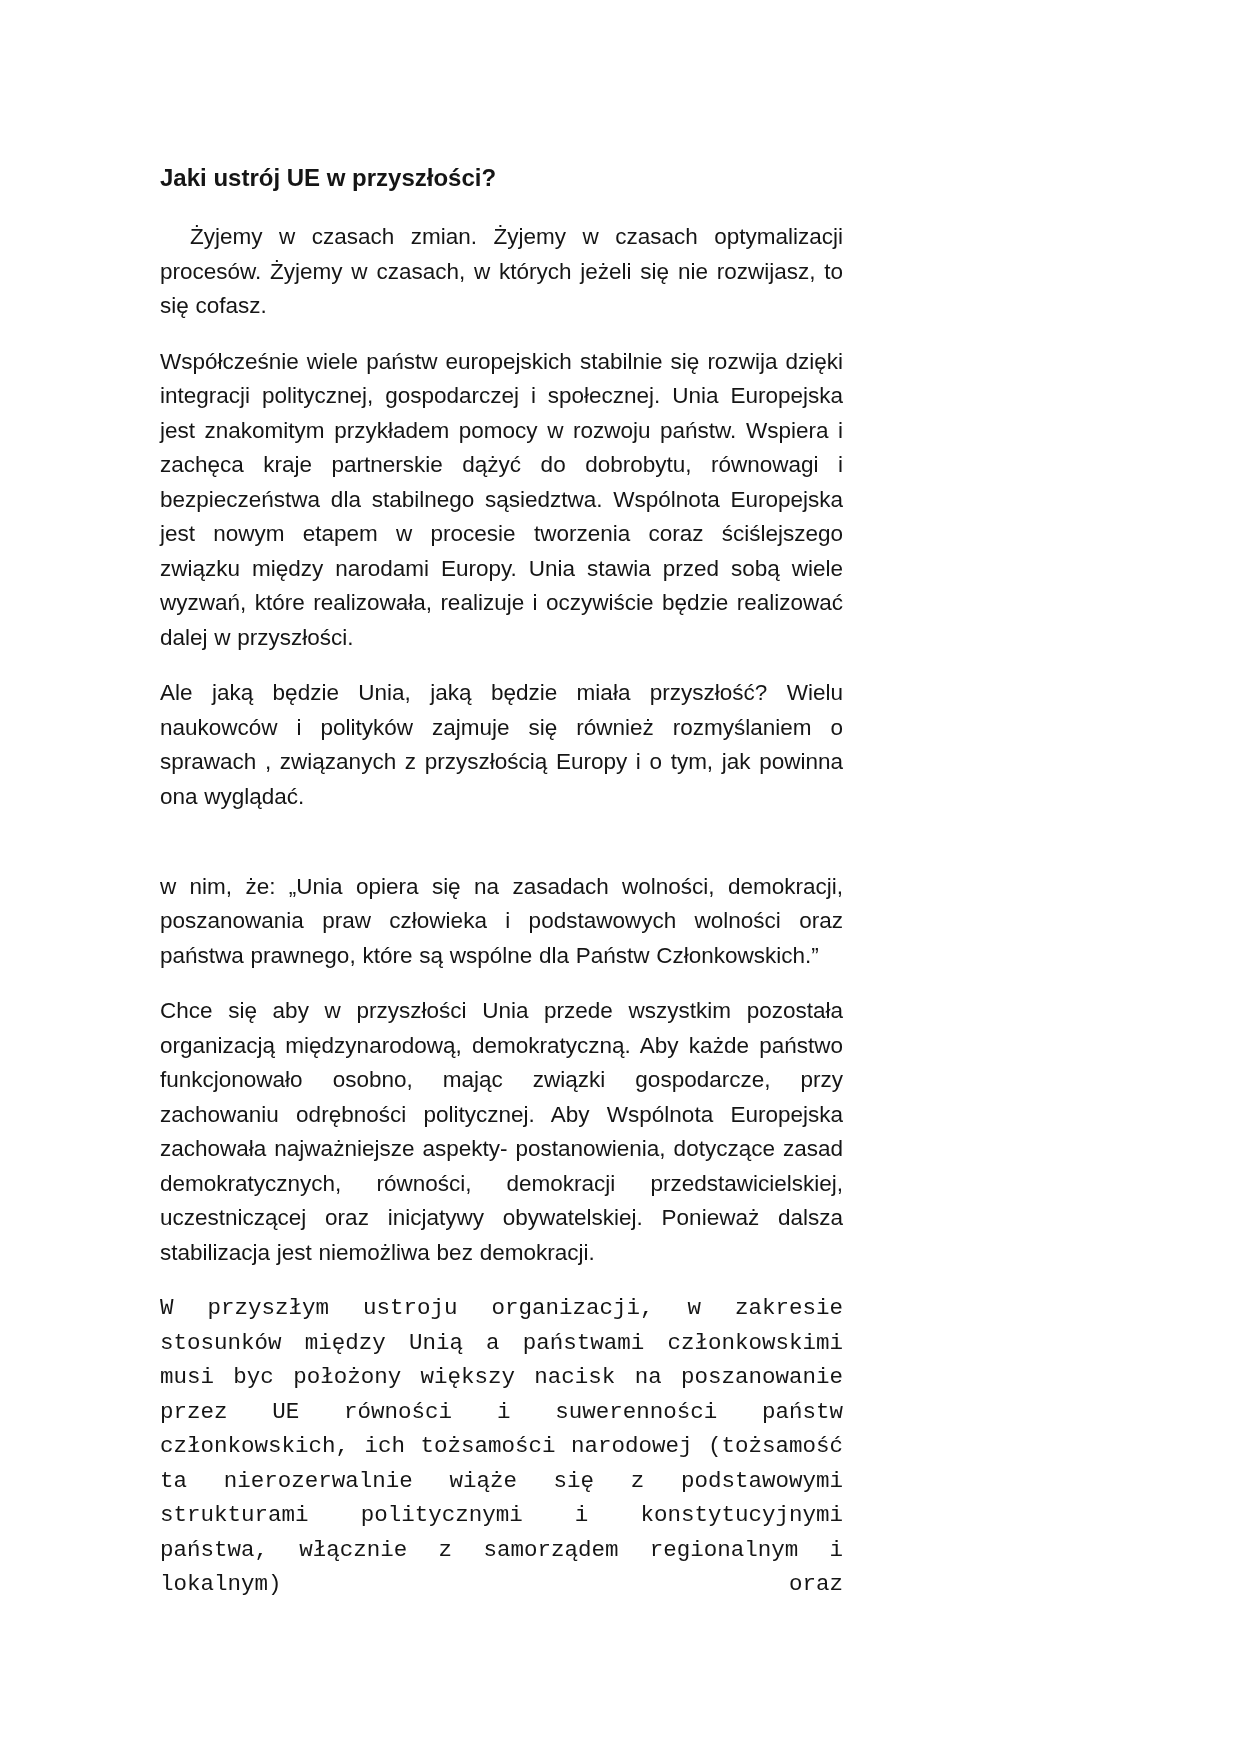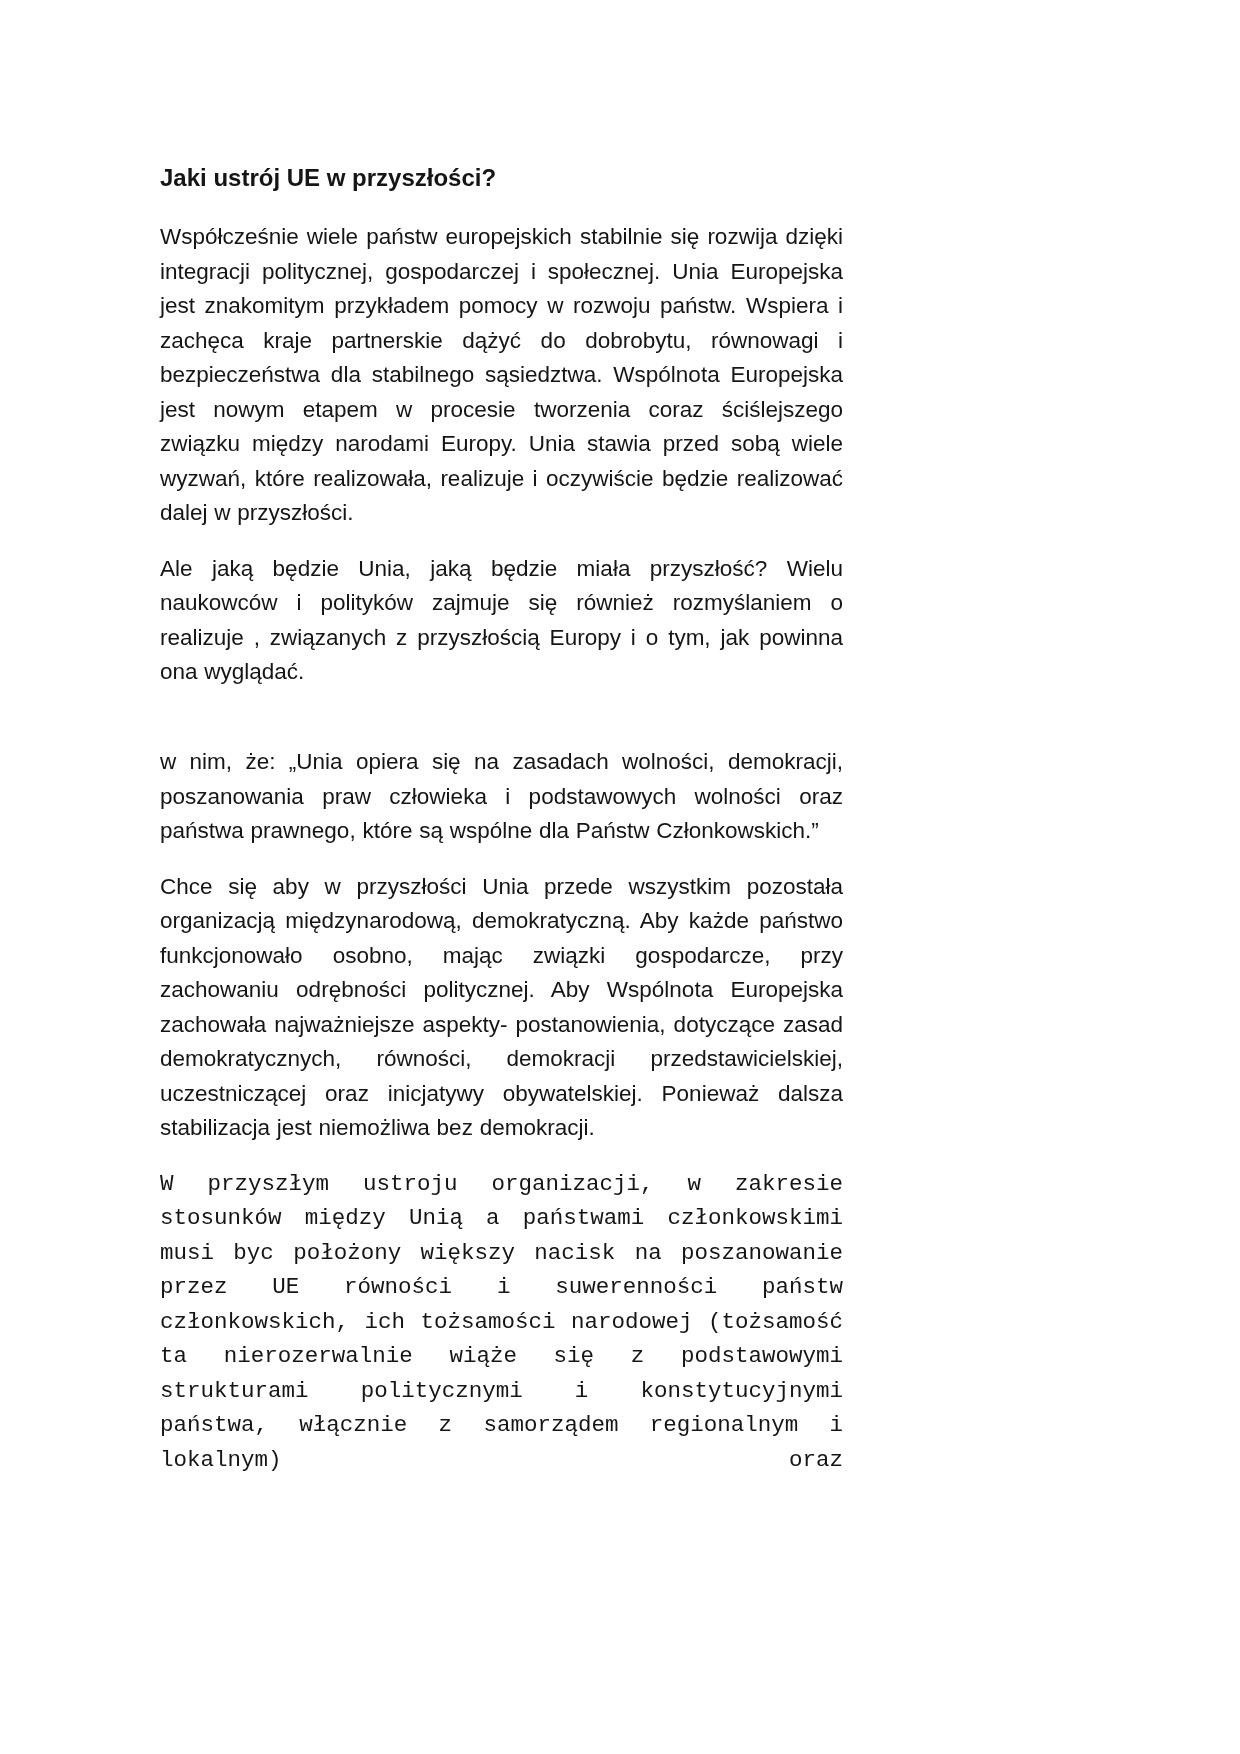--- a/index.html
+++ b/index.html
@@ -50,24 +50,25 @@
     }
   </style>
 </head>
 <body>
 
 <div class="page">
 
   <h1 class="doc-title">Jaki ustrój UE w przyszłości?</h1>
 
 
+  <p class="para first-indent">Żyjemy w czasach zmian. Żyjemy w czasach optymalizacji procesów. Żyjemy w czasach, w których jeżeli się nie rozwijasz, to się cofasz.</p>
 
   <p class="para">Współcześnie wiele państw europejskich stabilnie się rozwija dzięki integracji politycznej, gospodarczej i społecznej. Unia Europejska jest znakomitym przykładem pomocy w rozwoju państw. Wspiera i zachęca kraje partnerskie dążyć do dobrobytu, równowagi i bezpieczeństwa dla stabilnego sąsiedztwa. Wspólnota  Europejska jest nowym etapem w procesie tworzenia coraz ściślejszego związku między narodami Europy. Unia stawia przed sobą wiele wyzwań, które realizowała, realizuje i oczywiście będzie realizować dalej w przyszłości.</p>
 
-  <p class="para">Ale jaką będzie Unia, jaką będzie miała przyszłość? Wielu naukowców i polityków zajmuje się również rozmyślaniem o realizuje , związanych z przyszłością Europy i o tym, jak powinna ona wyglądać.</p>
+  <p class="para">Ale jaką będzie Unia, jaką będzie miała przyszłość? Wielu naukowców i polityków zajmuje się również rozmyślaniem o sprawach , związanych z przyszłością Europy i o tym, jak powinna ona wyglądać.</p>
 
   <p class="para"><br><span>w nim, że: „Unia opiera się na zasadach wolności, demokracji, poszanowania praw człowieka i podstawowych wolności oraz państwa prawnego, które są wspólne dla Państw Członkowskich.”</span></p>
 
   <p class="para gap-before">Chce się aby w przyszłości Unia przede wszystkim pozostała organizacją międzynarodową, demokratyczną. Aby każde państwo funkcjonowało osobno, mając związki gospodarcze, przy zachowaniu odrębności politycznej. Aby  Wspólnota Europejska zachowała najważniejsze aspekty- postanowienia, dotyczące zasad demokratycznych, równości, demokracji przedstawicielskiej, uczestniczącej oraz inicjatywy obywatelskiej. Ponieważ dalsza stabilizacja jest niemożliwa bez demokracji.</p>
 
   <p class="para gap-before justify-last">W przyszłym ustroju organizacji, w zakresie stosunków między Unią a państwami członkowskimi musi byc położony większy nacisk na poszanowanie przez UE równości i suwerenności państw członkowskich, ich tożsamości narodowej (tożsamość ta nierozerwalnie wiąże się z podstawowymi strukturami politycznymi i konstytucyjnymi państwa, włącznie z samorządem regionalnym i lokalnym) oraz</p>
 
 </div>
 
 </body></html>

